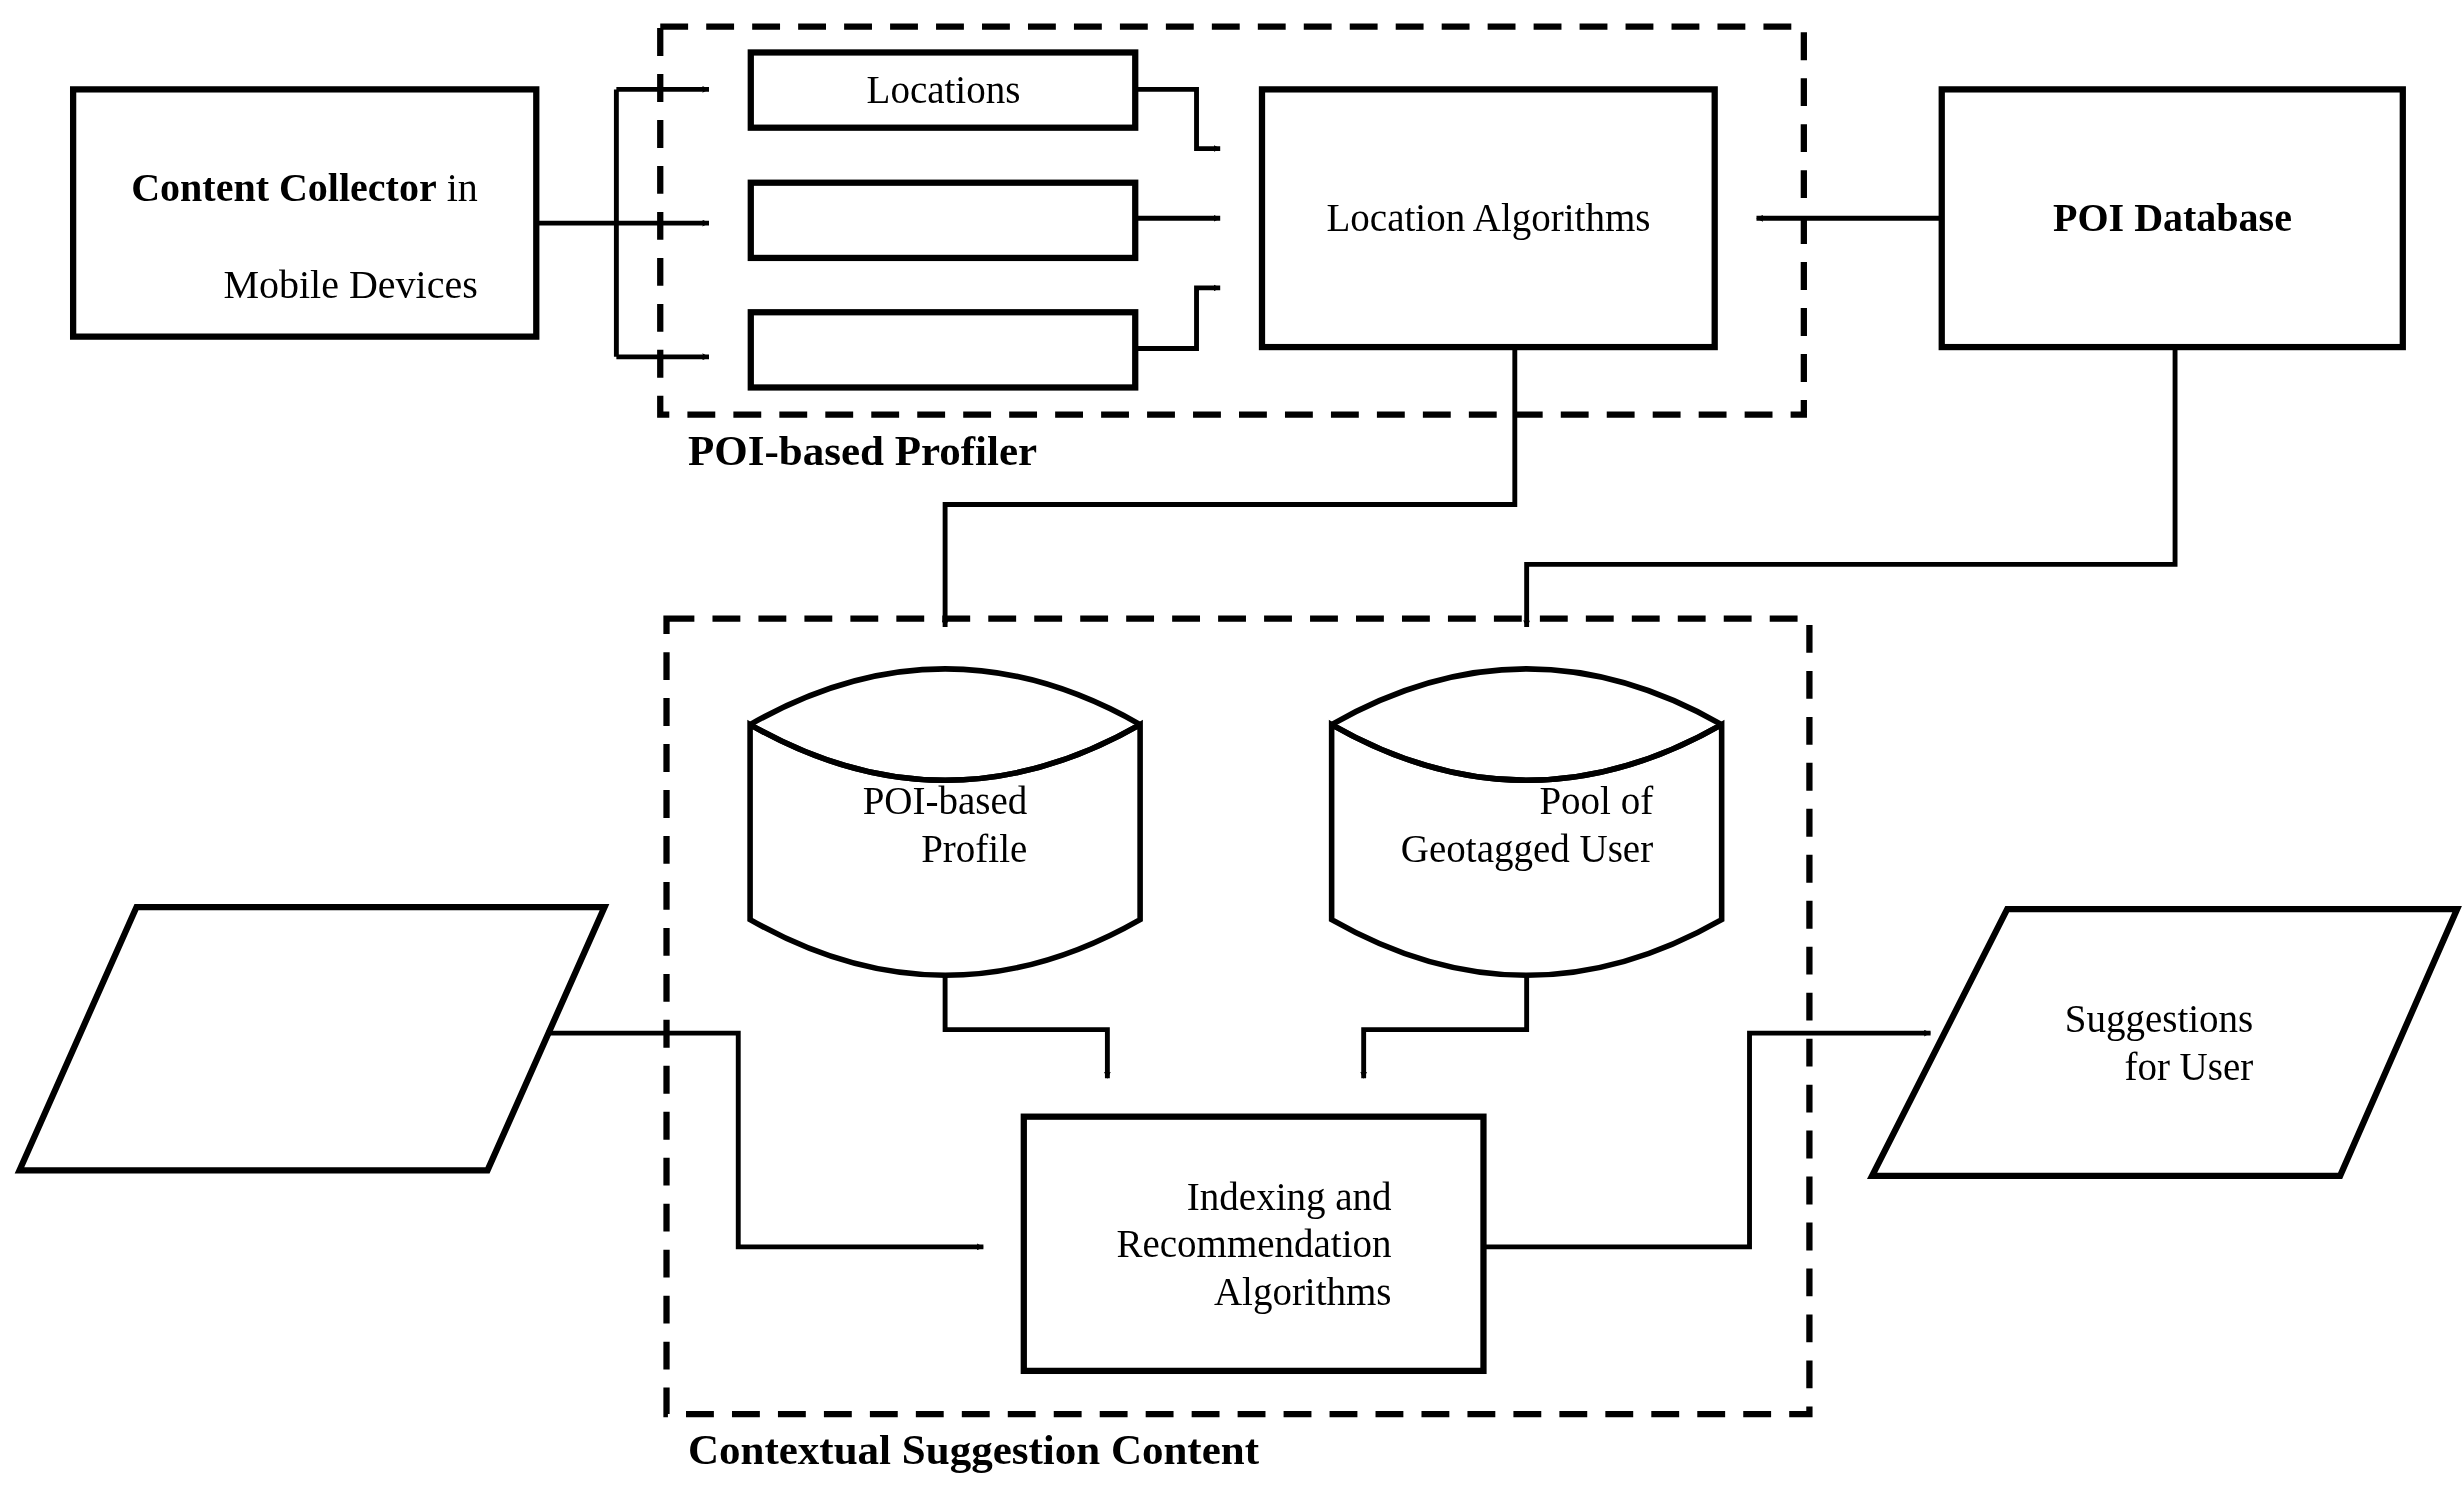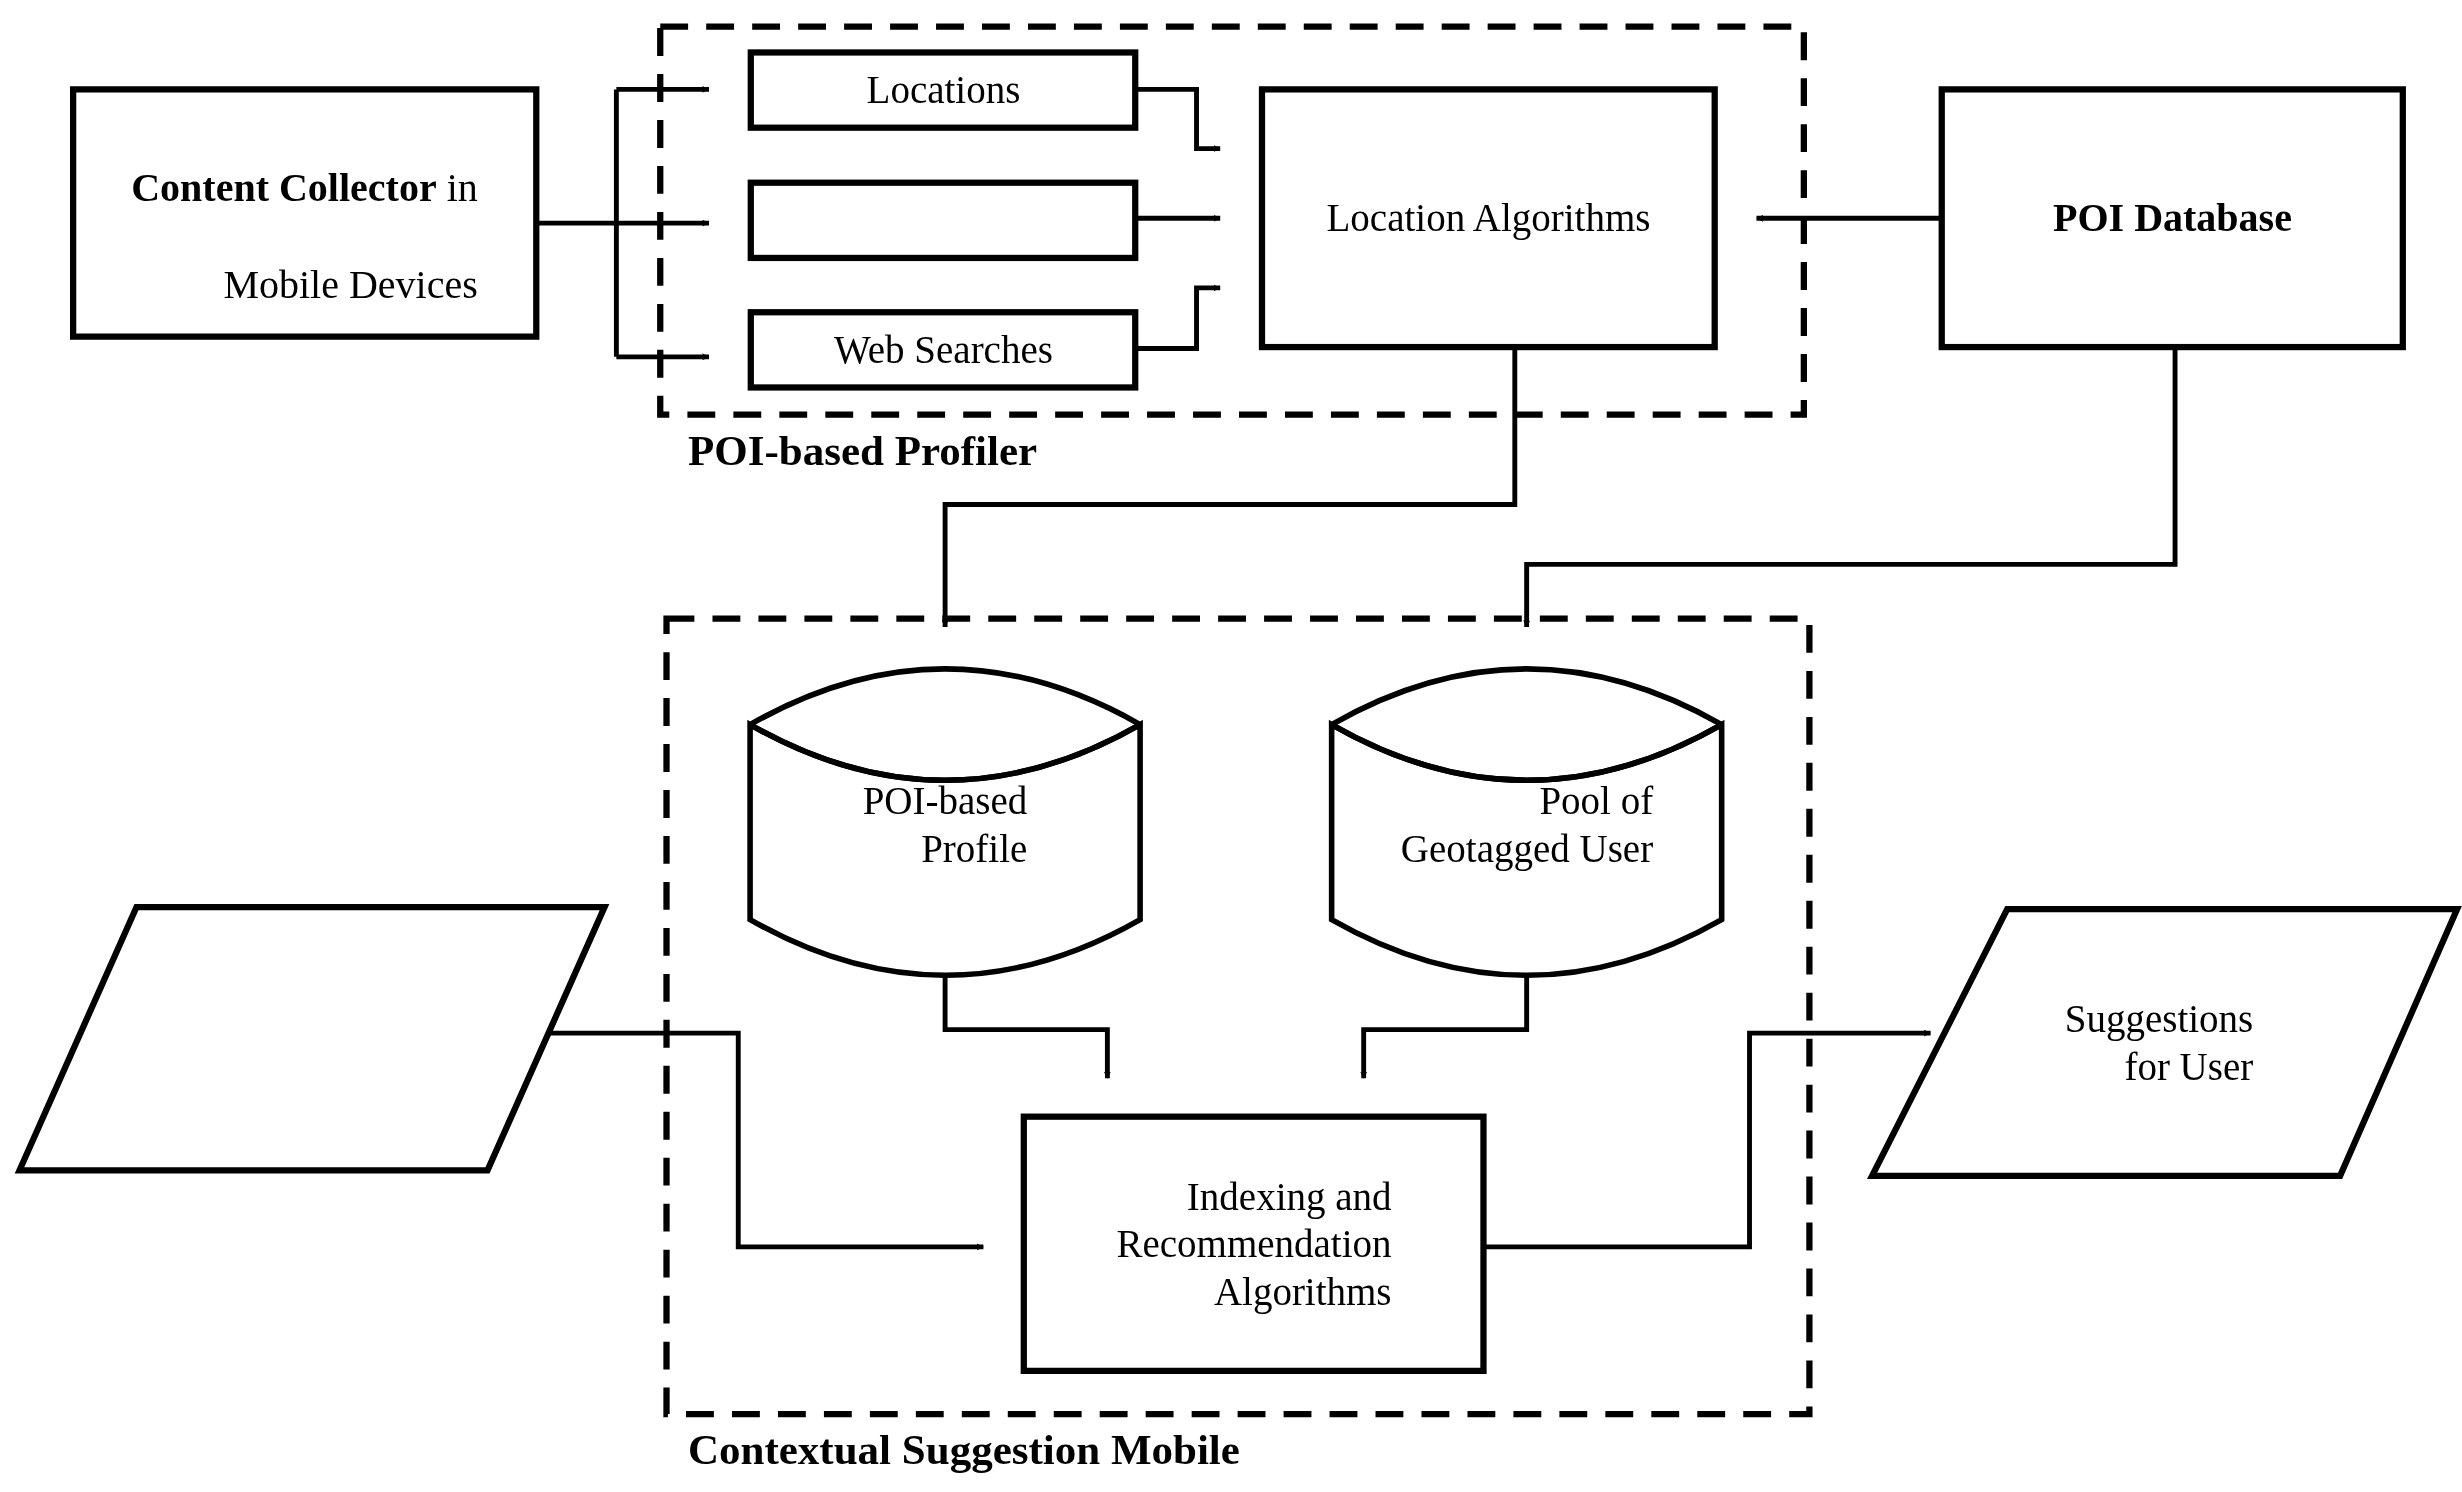--- a/index.html
+++ b/index.html
@@ -136,21 +136,20 @@
   <div class="node-label" style="left:73px; top:89px; width:463px; height:247px; font-size:40px;">
     <div>
       <span class="lbl-strong">Content Collector</span><span> in</span><br>
       <span>Mobile Devices</span>
     </div>
   </div>
 
   <div class="node-label" style="left:751px; top:52px; width:385px; height:75px; font-size:39px;">Locations</div>
 
 
-  <div class="node-label" style="left:751px; top:312px; width:385px; height:75px; font-size:39px;">Web Searches</div>
 
   <div class="node-label" style="left:1262px; top:89px; width:453px; height:258px; font-size:39px;">Location Algorithms</div>
 
   <div class="node-label lbl-strong" style="left:1942px; top:89px; width:461px; height:258px; font-size:40px;">POI Database</div>
 
   <div class="node-label" style="left:750px; top:738px; width:390px; height:174px; font-size:39px;">POI-based
 Profile</div>
 
   <div class="node-label" style="left:1325px; top:738px; width:404px; height:174px; font-size:39px;">Pool of
 Geotagged User</div>
@@ -158,16 +157,16 @@
 
   <div class="node-label" style="left:1024px; top:1117px; width:460px; height:254px; font-size:39px;">Indexing and
 Recommendation
 Algorithms</div>
 
   <div class="node-label" style="left:1943px; top:909px; width:432px; height:267px; font-size:39px;">Suggestions
 for User</div>
 
   <div class="group-caption" style="left:688px; top:426px; font-size:43px;">POI-based Profiler</div>
 
-  <div class="group-caption" style="left:688px; top:1425px; font-size:43px;">Contextual Suggestion Mobile</div>
+  <div class="group-caption" style="left:688px; top:1425px; font-size:43px;">Contextual Suggestion Content</div>
 
 </div>
 
 
 </body></html>

